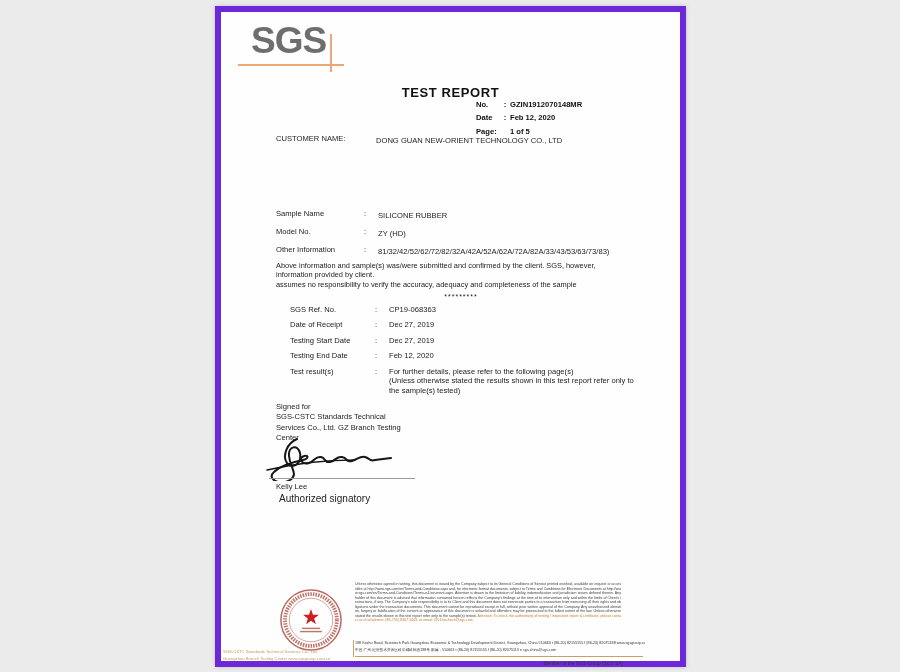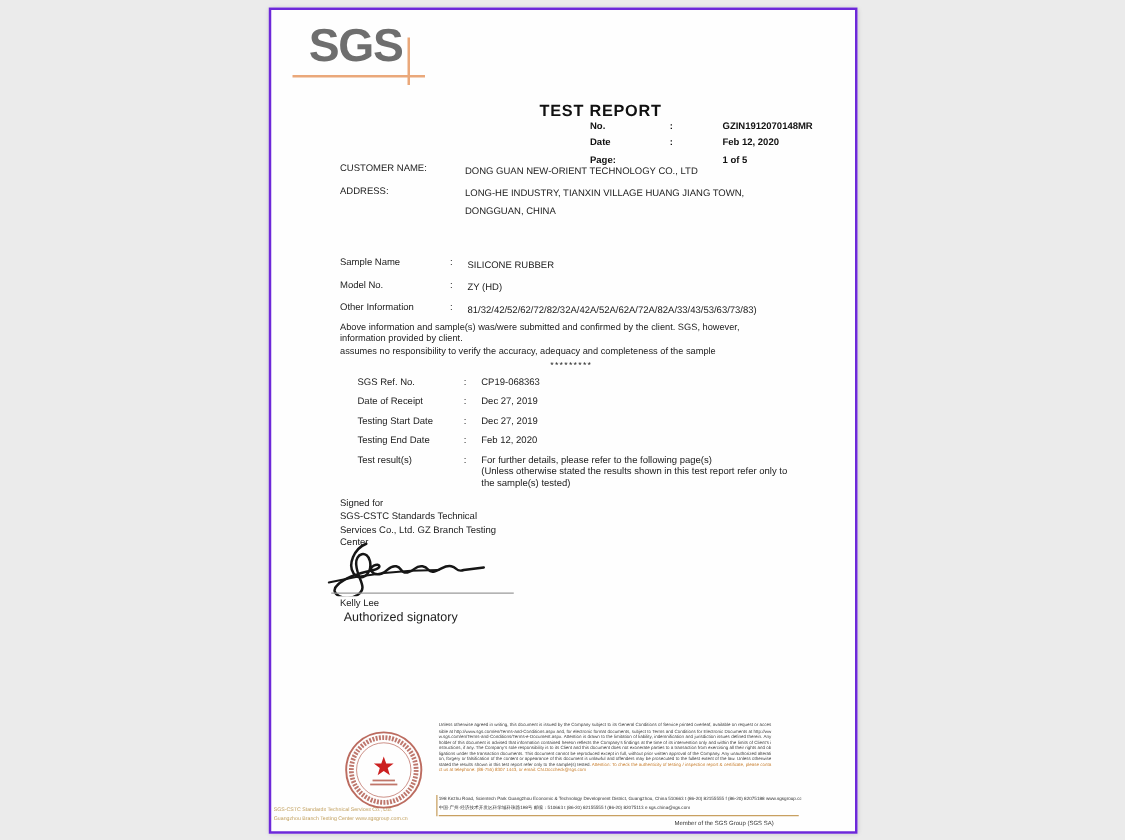--- a/index.html
+++ b/index.html
@@ -4,31 +4,31 @@
 <style>
   html,body{margin:0;padding:0;}
   body{
     width:900px;height:672px;overflow:hidden;position:relative;
     background:#ebebeb;
     font-family:"Liberation Sans","DejaVu Sans",sans-serif;
     color:#1d1d1d;
   }
   .page{
     position:absolute;left:215px;top:6px;width:471px;height:661px;
-    background:#fefefe;border:2px solid #6d28d9;box-sizing:border-box;
+    background:#fefefe;border:6px solid #6d28d9;box-sizing:border-box;
     box-shadow:0 0 4px rgba(0,0,0,.18);
   }
   .abs{position:absolute;}
   
   .logo{left:30px;top:10px;font-size:37px;font-weight:bold;color:#6e6e6e;letter-spacing:-1px;line-height:1;}
   .cross-h{left:17px;top:52px;width:106px;height:2px;background:#eaa87a;}
   .cross-v{left:109px;top:22px;width:2px;height:38px;background:#eaa87a;}
-  .title{left:0;top:73px;width:100%;text-align:center;font-size:13px;font-weight:bold;letter-spacing:.6px;color:#111;padding-left:30px;}
+  .title{left:0;top:73px;width:100%;text-align:center;font-size:13px;font-weight:bold;letter-spacing:.6px;color:#111;}
   .meta{left:255px;top:88px;}
-  .meta .row{display:flex;height:13.4px;font-size:7.6px;font-weight:bold;color:#111;gap:36px;}
+  .meta .row{display:flex;height:13.4px;font-size:7.6px;font-weight:bold;color:#111;}
   .meta .l{width:24px;}
   .meta .s{width:10px;text-align:center;}
   
   .frow{display:flex;font-size:7.6px;color:#222;line-height:9.5px;}
   .customer{left:55px;top:122px;}
   .customer .frow{margin-bottom:4.4px;}
   .customer .l{width:100px;}
   .sample{left:55px;top:197px;}
   .sample .frow{margin-bottom:4.6px;}
   .sample .l{width:88px;}
@@ -90,27 +90,20 @@
     </div>
   </div>
 
   <div class="abs customer">
     <div class="frow">
       <span class="l">CUSTOMER NAME:</span>
       <span class="lines">
         <div>DONG GUAN NEW-ORIENT TECHNOLOGY CO., LTD</div>
       </span>
     </div>
-    <div class="frow">
-      <span class="l">ADDRESS:</span>
-      <span class="lines">
-        <div>LONG-HE  INDUSTRY, TIANXIN VILLAGE  HUANG JIANG TOWN,</div>
-        <div>DONGGUAN, CHINA</div>
-      </span>
-    </div>
   </div>
 
   <div class="abs sample">
     <div class="frow">
       <span class="l">Sample Name</span>
       <span class="s">:</span>
       <span class="lines">
         <div>SILICONE RUBBER</div>
       </span>
     </div>

